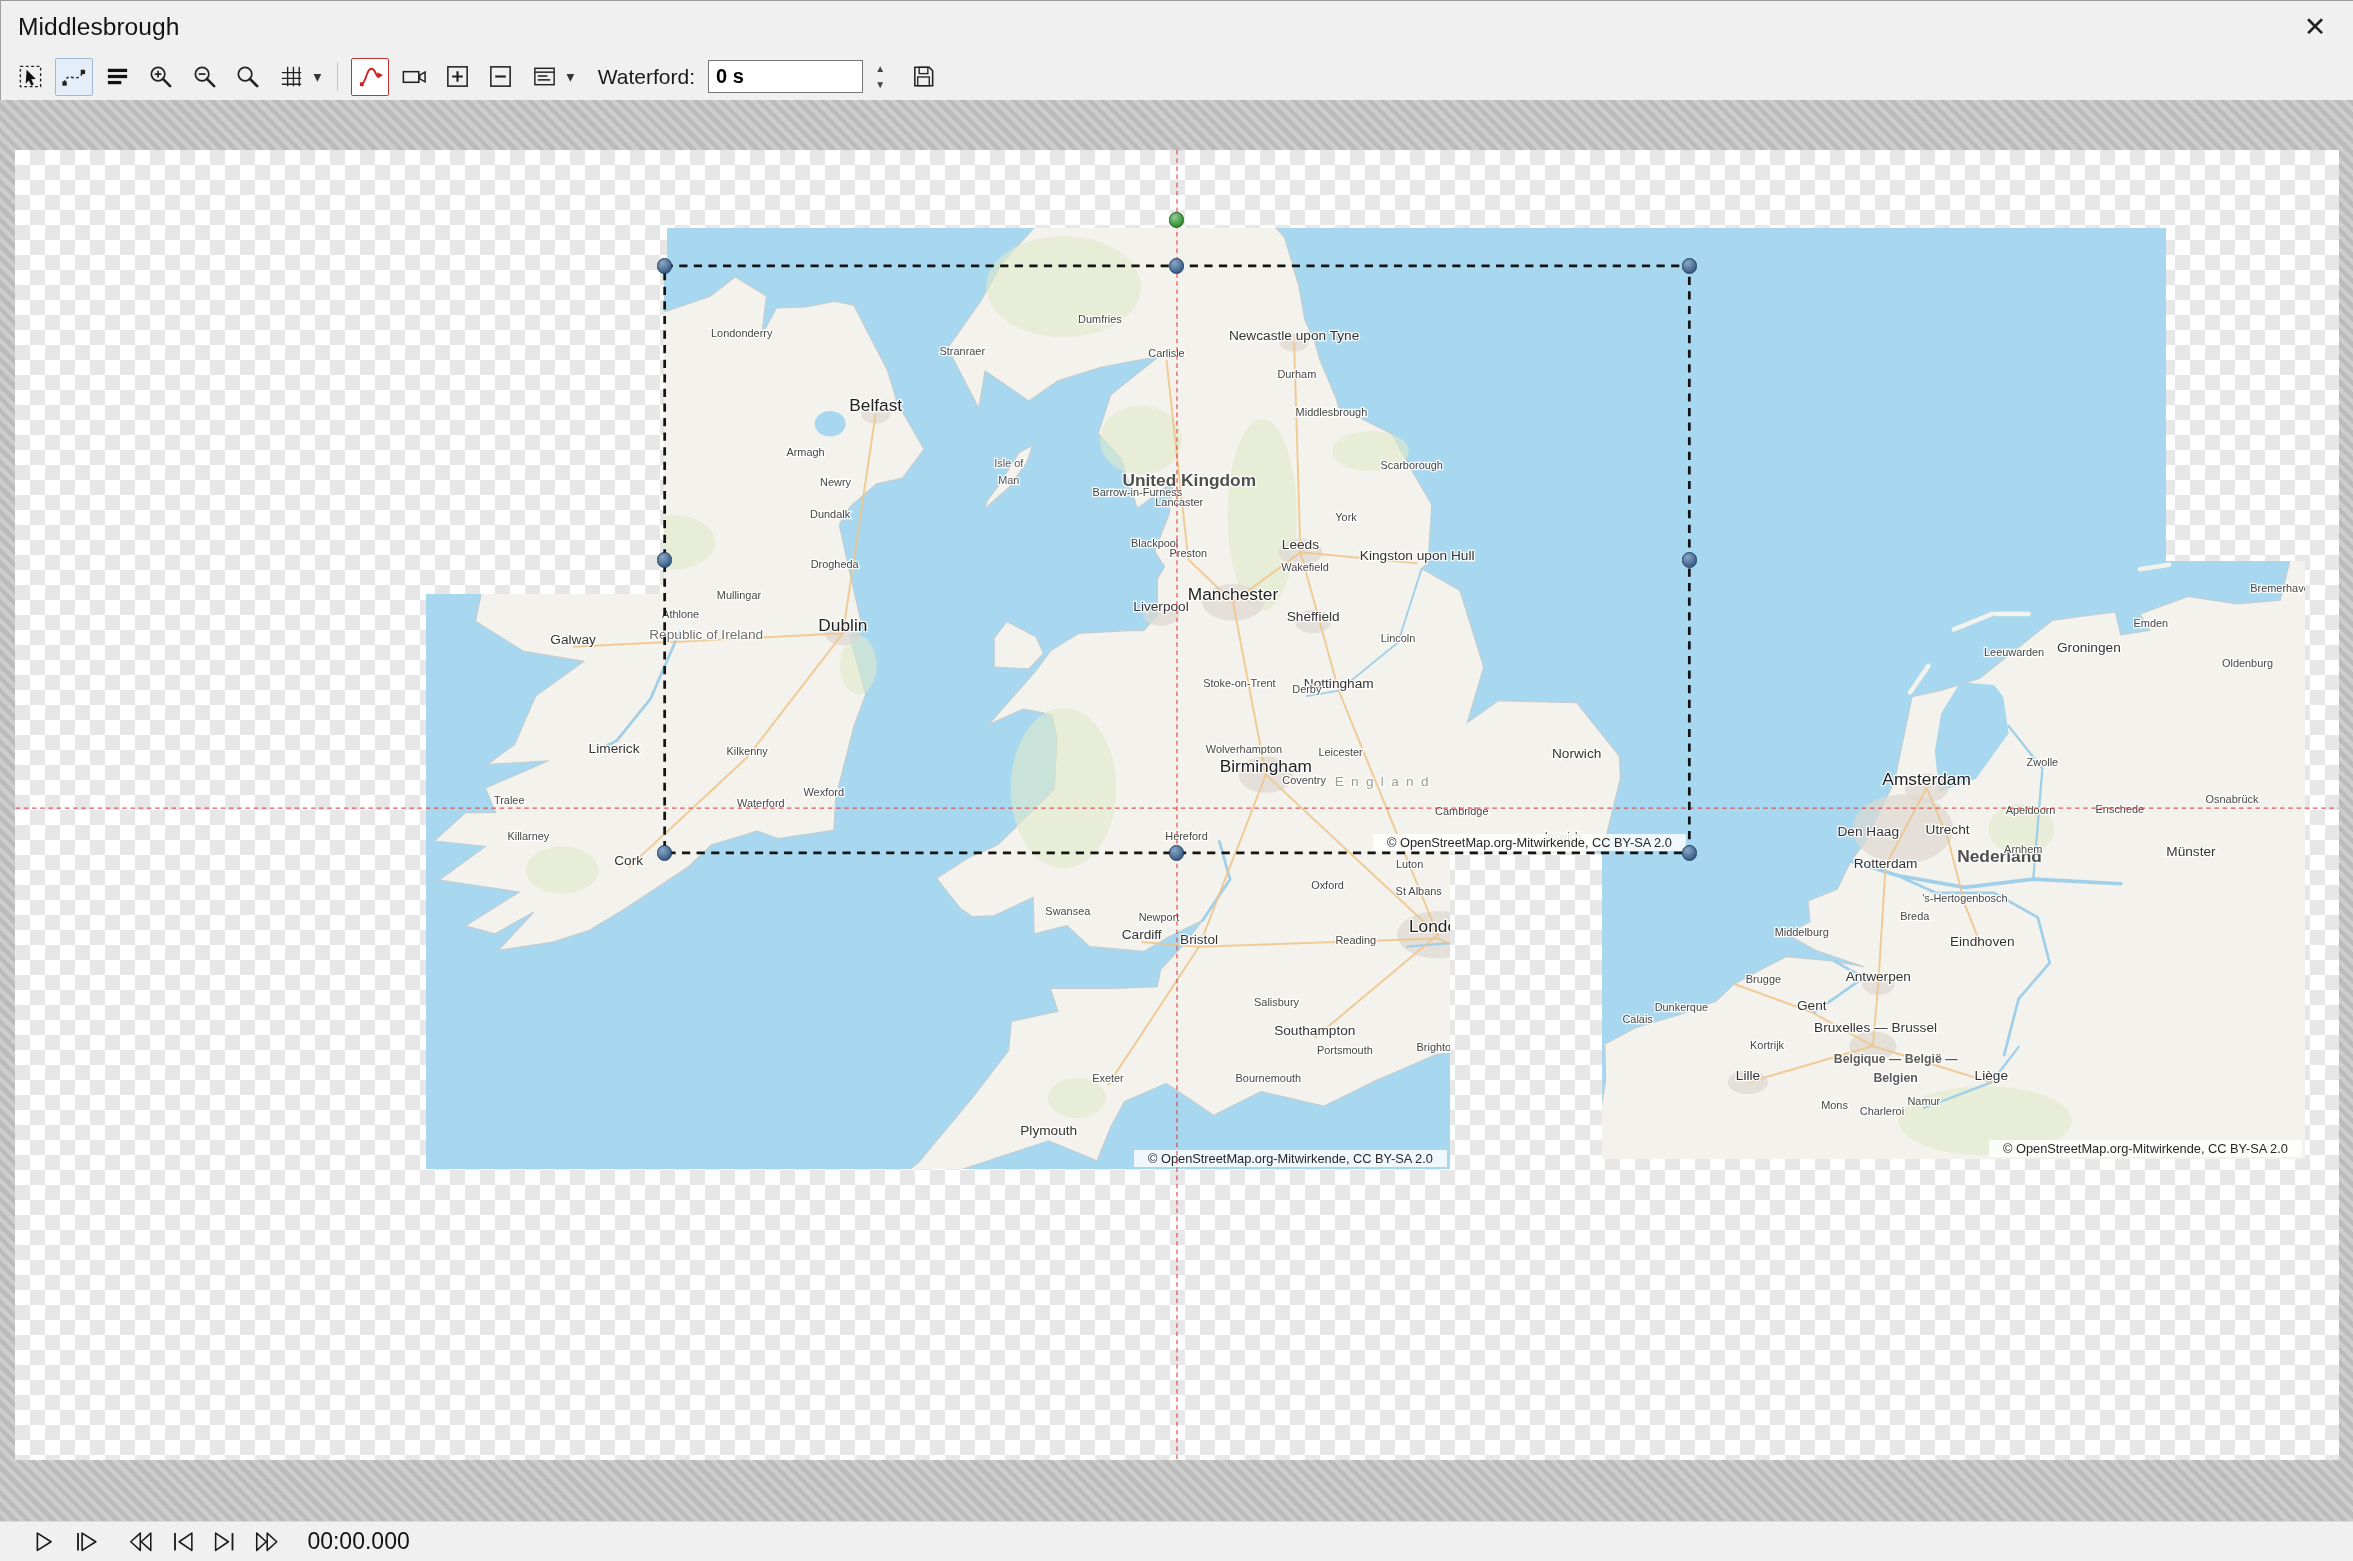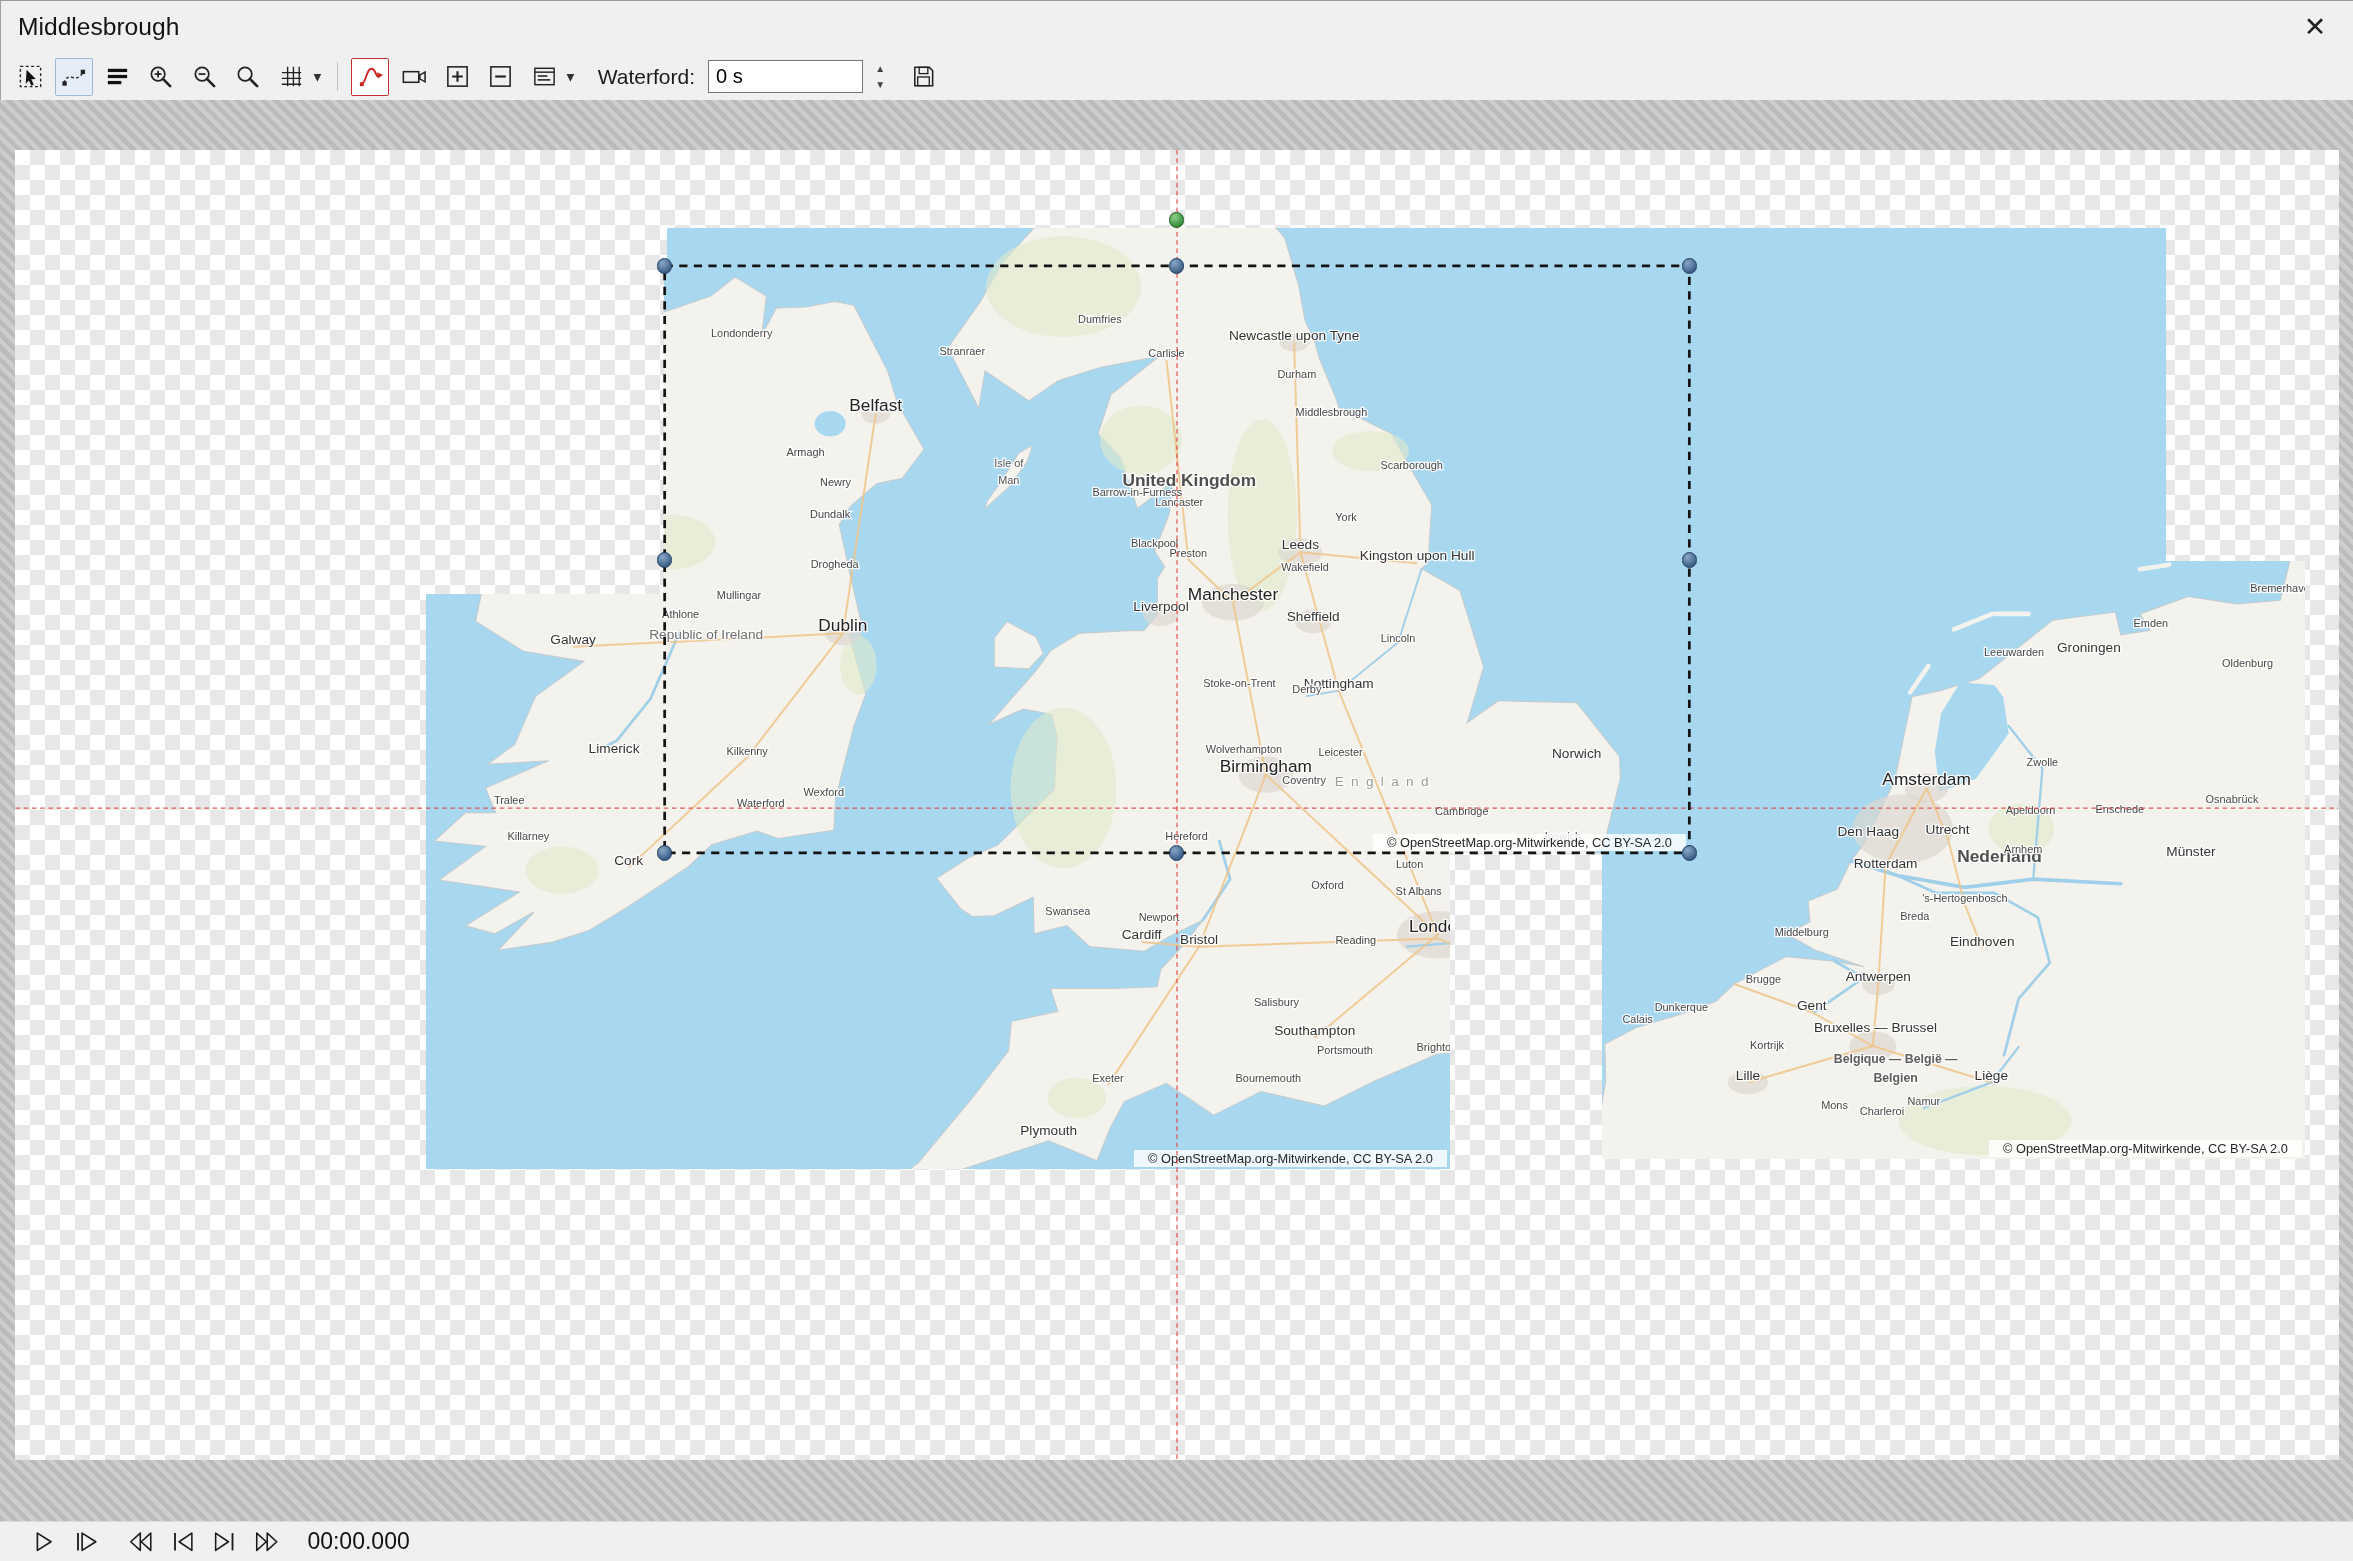--- a/index.html
+++ b/index.html
@@ -10,21 +10,21 @@
   .title{font-size:24.6px;color:#141414;}
   .close{margin-left:auto;font-size:27px;color:#222;width:42px;height:42px;display:flex;align-items:center;justify-content:center;}
   
   .toolbar{position:absolute;top:53px;left:0;right:0;height:47px;display:flex;align-items:center;gap:5.5px;padding:0 11px;box-sizing:border-box;}
   .tbtn{width:38px;height:38px;display:flex;align-items:center;justify-content:center;border:0.9px solid transparent;border-radius:1.8px;box-sizing:border-box;}
   .tbtn.active-soft{background:#e4edf8;border-color:#9db9d6;}
   .tbtn.active-red{border:1.8px solid #c53030;background:#fff;}
   .caret{font-size:15.5px;color:#333;width:14.6px;margin-left:-5.5px;display:flex;align-items:center;justify-content:center;}
   .sep{width:0.9px;height:29px;background:#c3c3c3;margin:0 7.3px;}
   .tb-label{font-size:21px;color:#1a1a1a;margin:0 7.3px 0 14.6px;}
-  .time-input{width:155px;height:33px;border:0.9px solid #767676;background:#fff;font-size:20px;padding:0 7.3px;font-family:"Liberation Sans",sans-serif;box-sizing:border-box;}
+  .time-input{width:155px;height:33px;border:0.9px solid #767676;background:#fff;font-size:20px;padding:0 7.3px;font-family:"Liberation Sans",sans-serif;box-sizing:border-box;font-weight:bold;}
   .spinner{display:flex;flex-direction:column;width:20px;height:33px;margin-left:1.8px;}
   .spin-btn{flex:1;display:flex;align-items:center;justify-content:center;font-size:10px;color:#444;}
   
   .workspace{position:absolute;top:100px;left:0;right:0;height:1421px;
     background:repeating-linear-gradient(45deg,#bbbbbb 0 4.6px,#cdcdcd 4.6px 9px);}
   .canvas{position:absolute;left:14.6px;top:50px;width:2324px;height:1310px;overflow:hidden;
     background-color:#fff;
     background-image:linear-gradient(45deg,#e7e7e7 25%,transparent 25% 75%,#e7e7e7 75%),
                      linear-gradient(45deg,#e7e7e7 25%,transparent 25% 75%,#e7e7e7 75%);
     background-size:30px 30px;background-position:0 0,15px 15px;}

